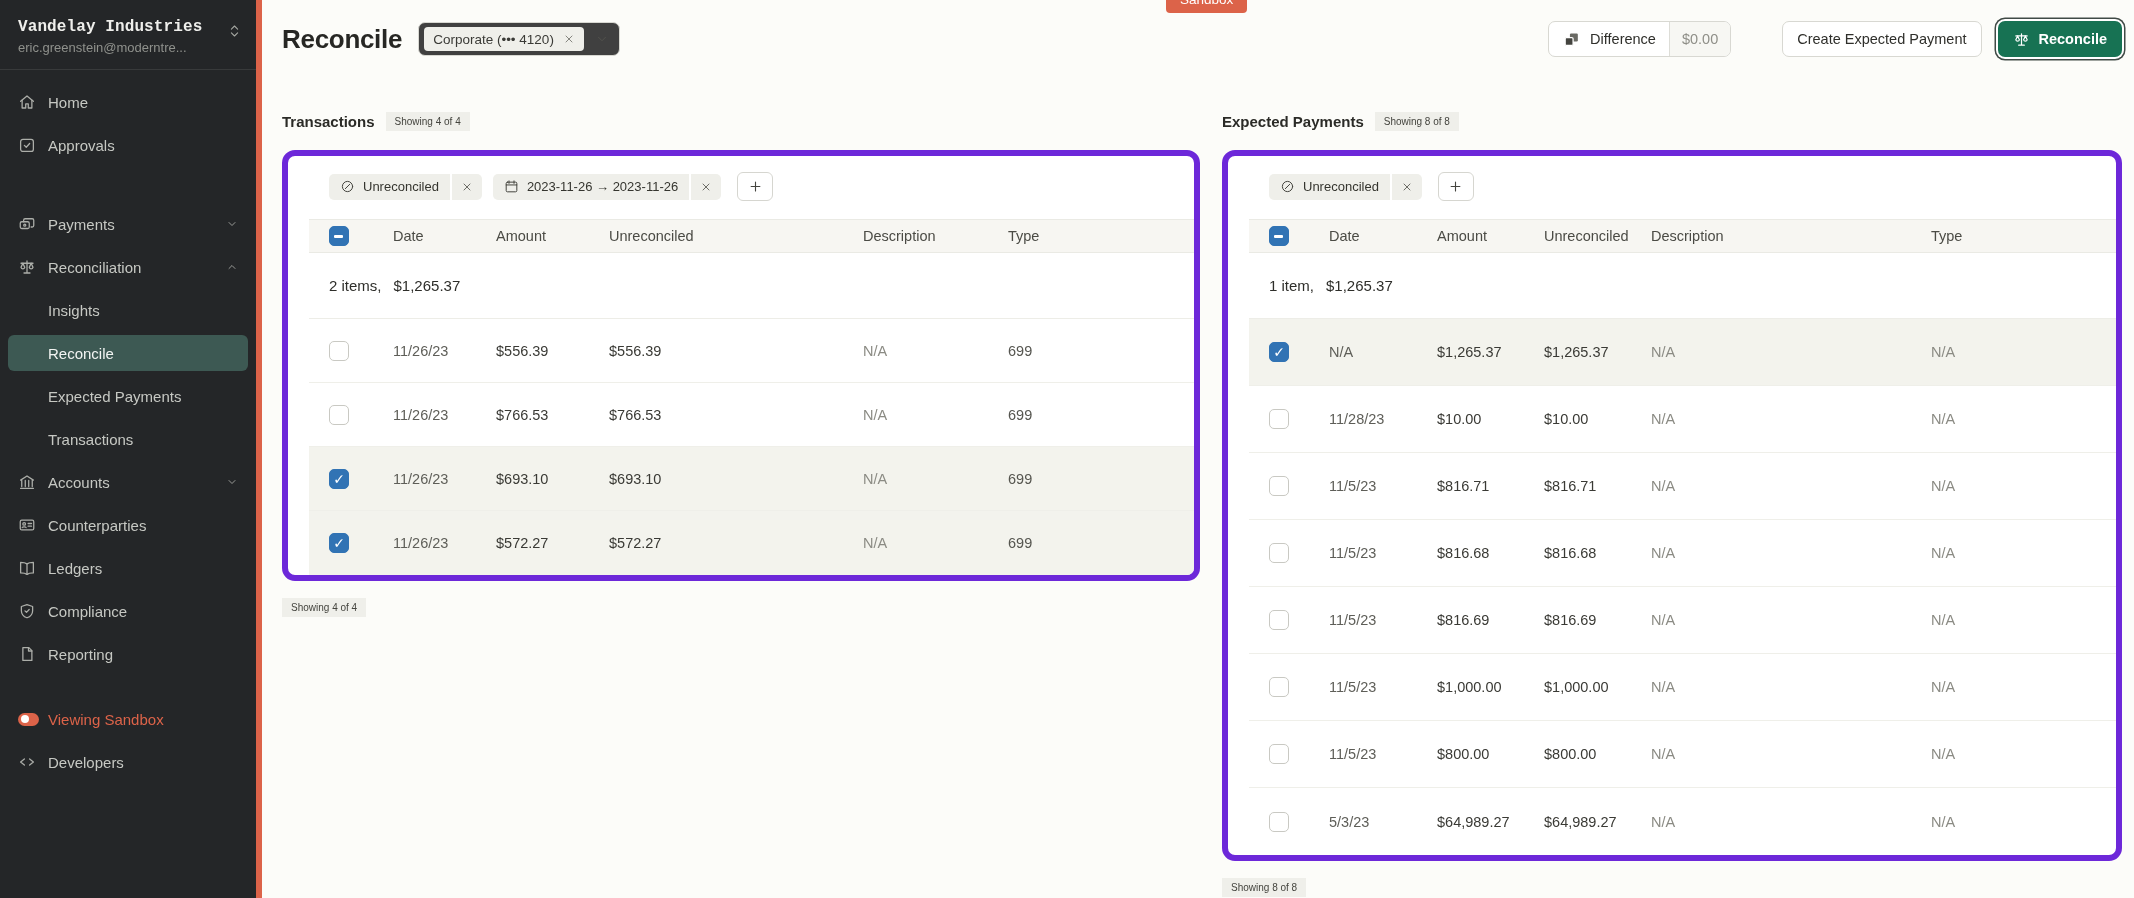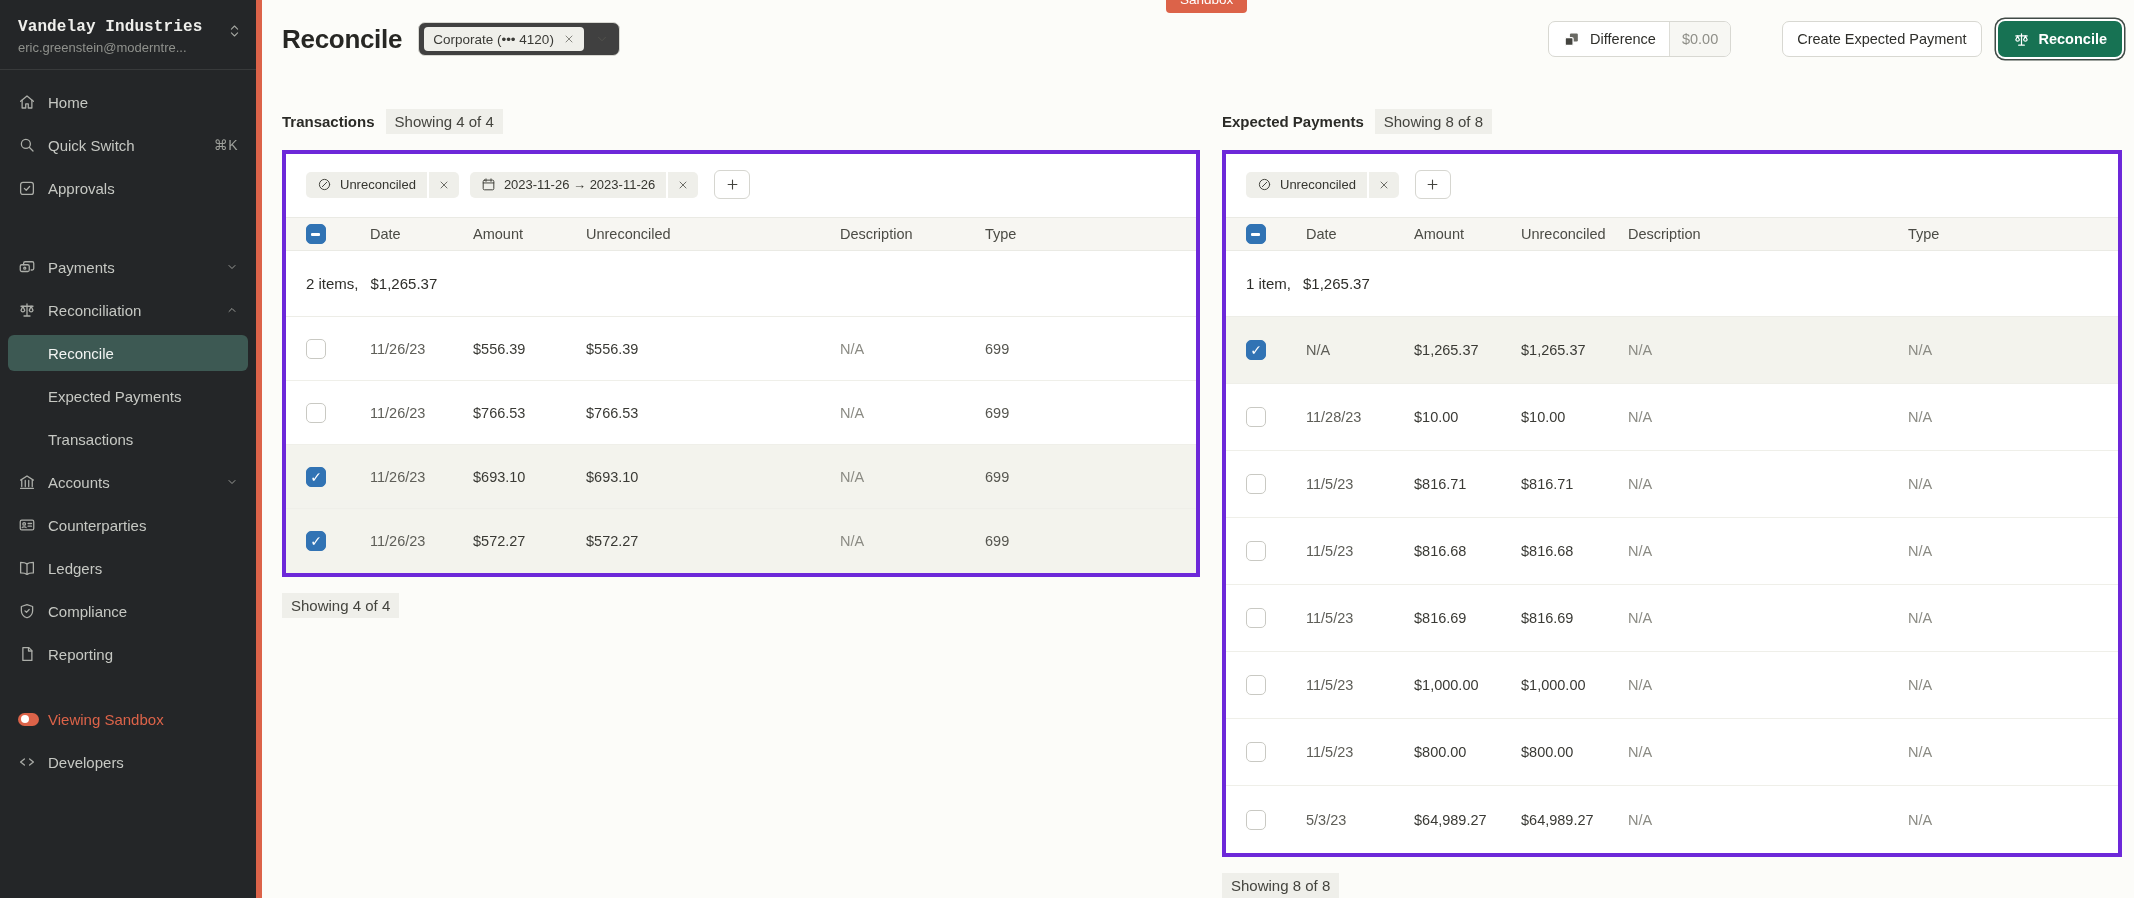--- a/index.html
+++ b/index.html
@@ -53,25 +53,25 @@
   .btn-reconcile { border:none; background:#177253; color:#fff; font-weight:600; padding:0 15px; gap:9px; box-shadow:0 0 0 2px #fff, 0 0 0 3.5px #404A46; margin-left:3px; }
   .btn-reconcile .ic { color:#fff; width:17px; height:17px; }
   .diff-icon { width:19px; height:19px; }
 
   
   .content { display:flex; gap:22px; margin-top:50px; }
   .panel-left { width:918px; flex-shrink:0; }
   .panel-right { flex:1; }
   .panel-head { height:26px; display:flex; align-items:center; gap:11px; margin-bottom:16px; }
   .panel-title { font-size:15px; font-weight:700; color:#2B2B27; }
-  .count-badge, .footer-badge { background:#EFEFEA; border-radius:0; padding:4px 9px; font-size:15px; color:#44443E; }
+  .count-badge, .footer-badge { background:#EFEFEA; border-radius:0; padding:4px 9px; font-size:10px; color:#44443E; }
   .panel-footer { margin-top:16px; }
   .panel-footer .footer-badge { display:inline-block; }
 
-  .card { background:#fff; border:4px solid #6d28d9; border-radius:0; overflow:hidden; }
+  .card { background:#fff; border:6px solid #6d28d9; border-radius:13px; overflow:hidden;padding-left:21px; }
   .filterbar { display:flex; align-items:center; gap:11px; padding:16px 20px 18px; }
   .chip-group { display:flex; gap:2px; }
   .chip { background:#EFEFEA; height:26px; display:flex; align-items:center; gap:8px; padding:0 11px; font-size:13px; color:#35352F; border-radius:5px 0 0 5px; font-weight:500; }
   .chip .ic-sm { color:#44443E; stroke-width:1.6; }
   .chip-x { background:#EFEFEA; width:30px; height:26px; display:flex; align-items:center; justify-content:center; border-radius:0 5px 5px 0; color:#55554F; cursor:pointer; }
   .add-filter-btn { width:36px; height:29px; border:1px solid #D6D6D0; border-radius:6px; background:#fff; display:flex; align-items:center; justify-content:center; color:#44443F; cursor:pointer; margin-left:5px; }
   .add-filter-btn .ic-sm { stroke-width:1.8; }
 
   .thead, .trow, .tsummary { display:grid; align-items:center; padding-left:20px; }
   .g-left  { grid-template-columns:64px 103px 113px 254px 145px 1fr; }
@@ -112,28 +112,20 @@
     <div class="nav">
       <div class="nav-item">
         <svg class="ic" viewBox="0 0 24 24">
             <path d="m3.5 11 8.5-7 8.5 7"></path>
             <path d="M5.5 9.5V20h4.8v-5.4h3.4V20h4.8V9.5"></path>
           </svg>
         <span>Home</span>
       </div>
       <div class="nav-item">
         <svg class="ic" viewBox="0 0 24 24">
-            <circle cx="10.5" cy="10.5" r="6"></circle>
-            <path d="m15 15 5 5"></path>
-          </svg>
-        <span>Quick Switch</span>
-        <span class="shortcut">⌘K</span>
-      </div>
-      <div class="nav-item">
-        <svg class="ic" viewBox="0 0 24 24">
             <rect x="3.5" y="4.5" width="17" height="16" rx="3"></rect>
             <path d="m8.5 12.5 2.5 2.5 4.5-5"></path>
           </svg>
         <span>Approvals</span>
       </div>
 
       <div class="gap-lg"></div>
 
       <div class="nav-item">
         <svg class="ic" viewBox="0 0 24 24">
@@ -148,20 +140,23 @@
       </div>
       <div class="nav-item">
         <svg class="ic" viewBox="0 0 24 24">
             <path d="M12 4v16M8 20h8M4 7h16"></path>
             <path d="M6.5 7 4 12.5a2.6 2.6 0 0 0 5 0L6.5 7ZM17.5 7 15 12.5a2.6 2.6 0 0 0 5 0L17.5 7Z"></path>
           </svg>
         <span>Reconciliation</span>
         <svg class="ic ic-xs nav-chevron" viewBox="0 0 24 24">
             <path d="m6 15 6-6 6 6"></path>
           </svg>
+      </div>
+      <div class="nav-item sub">
+        <span>Insights</span>
       </div>
       <div class="nav-item sub selected">
         <span>Reconcile</span>
       </div>
       <div class="nav-item sub">
         <span>Expected Payments</span>
       </div>
       <div class="nav-item sub">
         <span>Transactions</span>
       </div>

